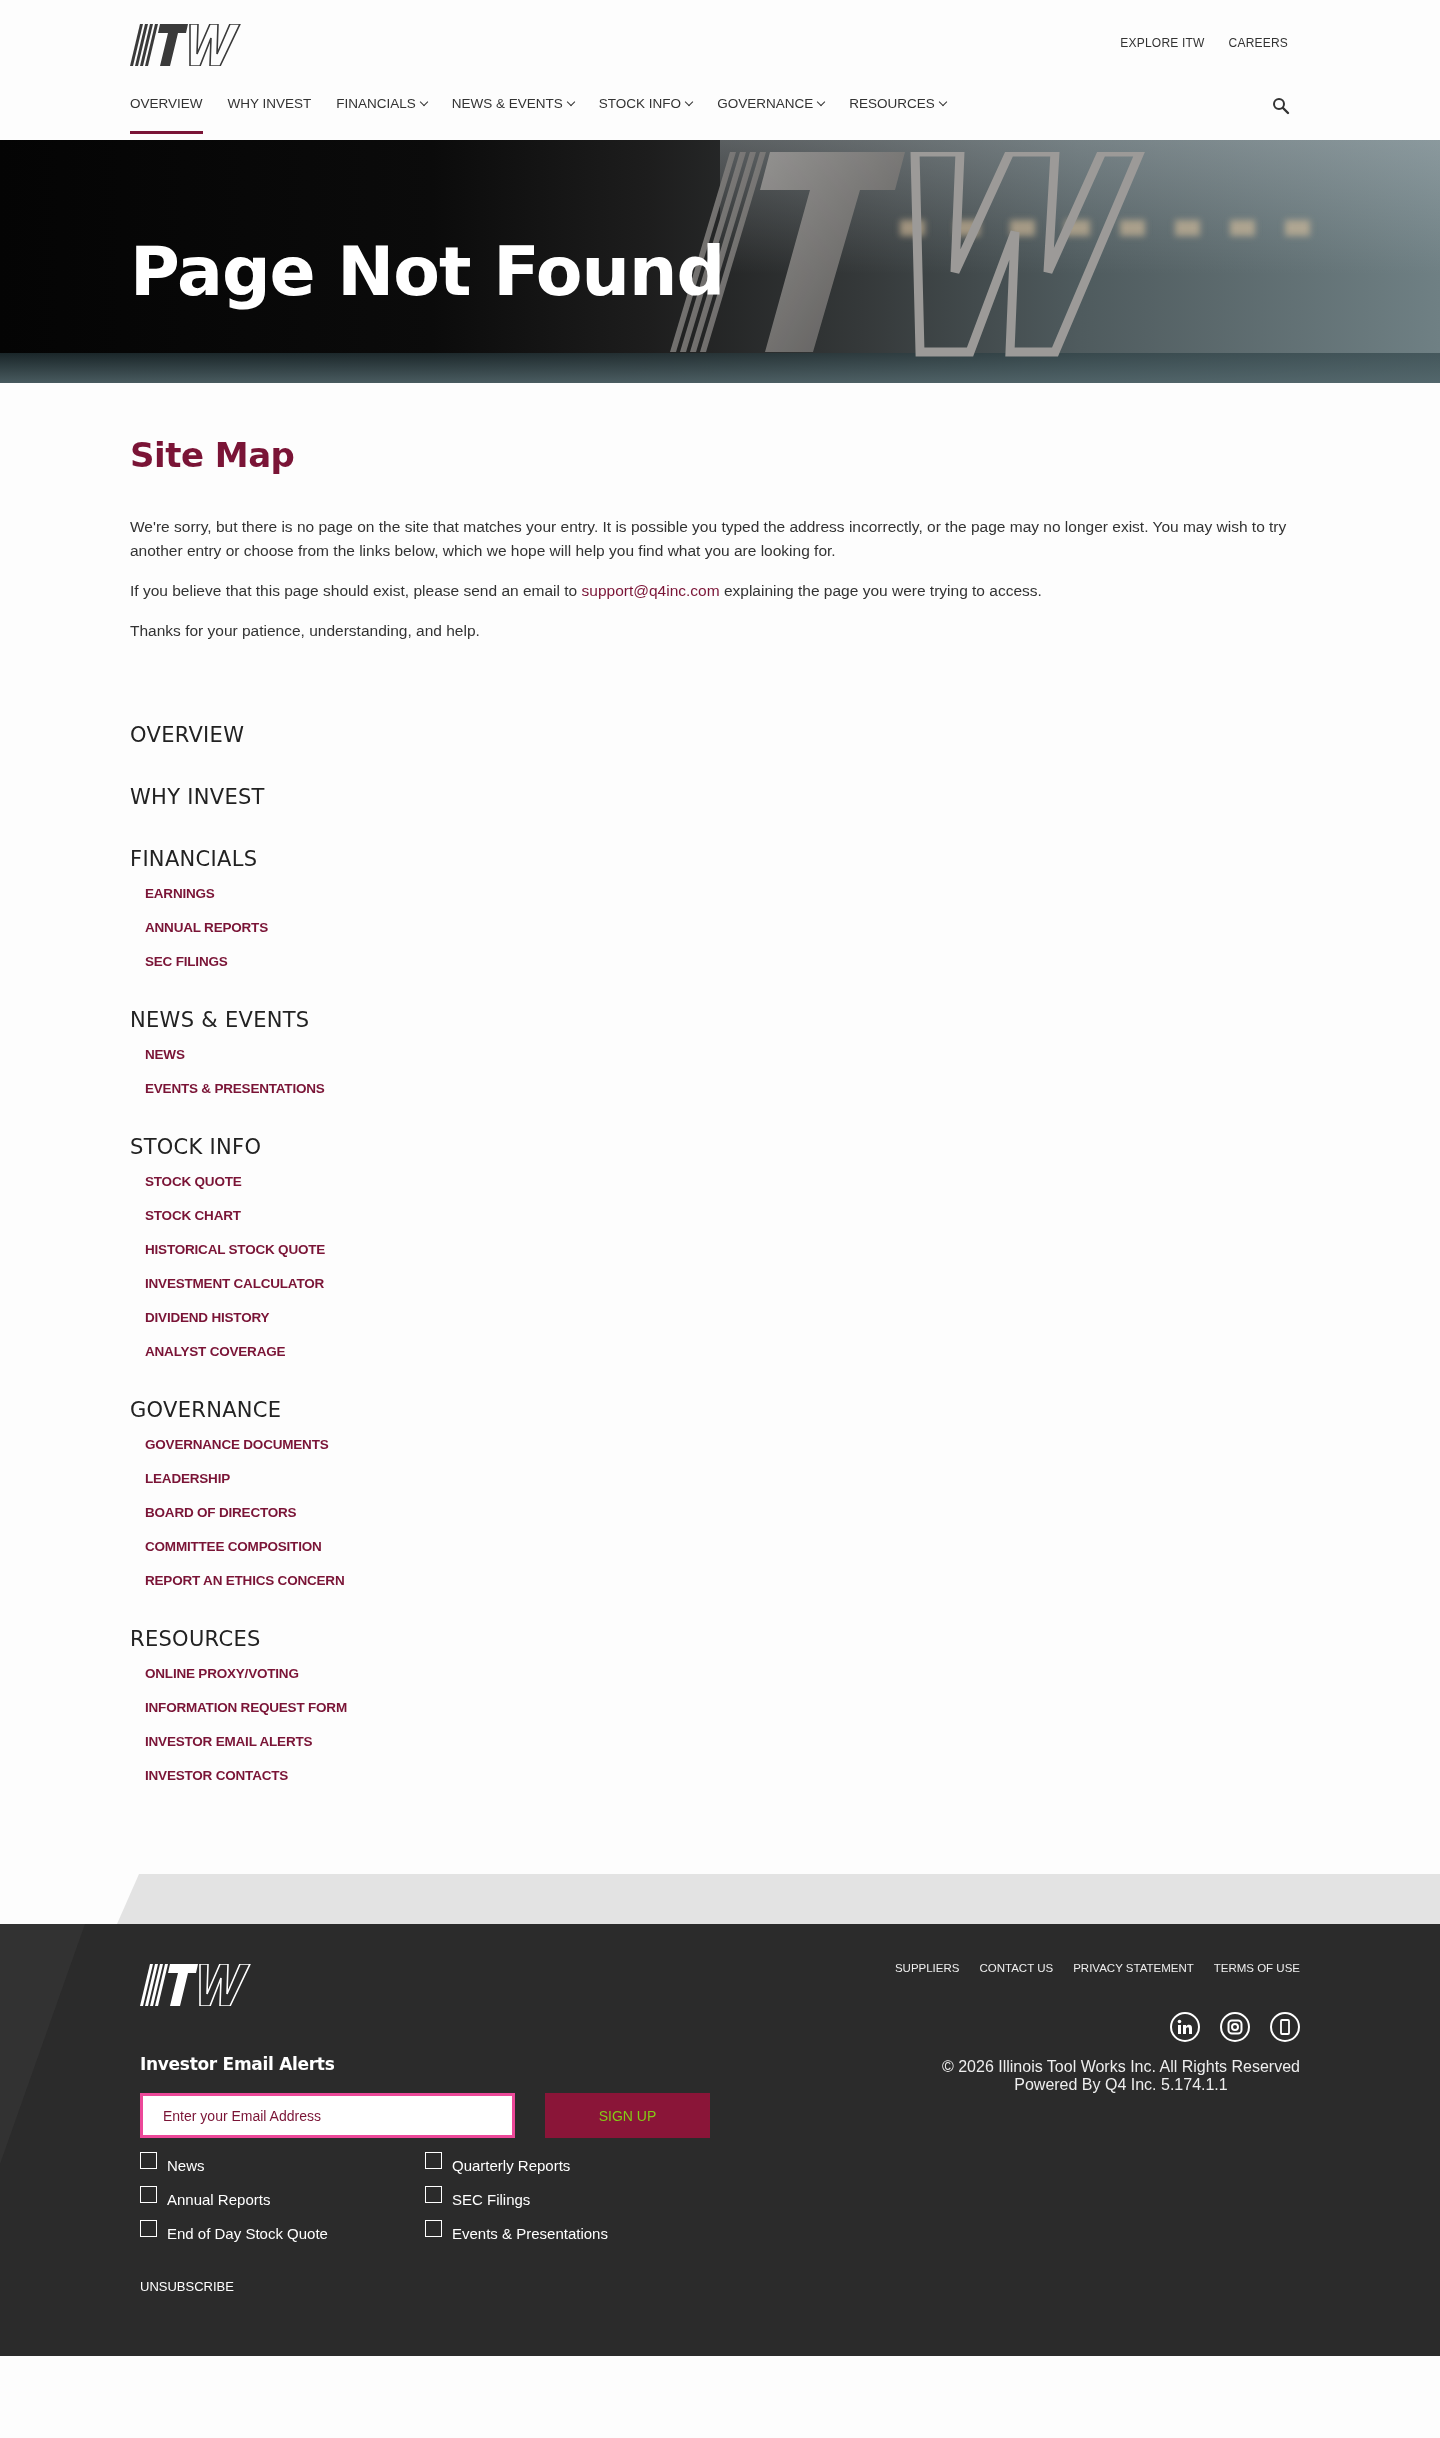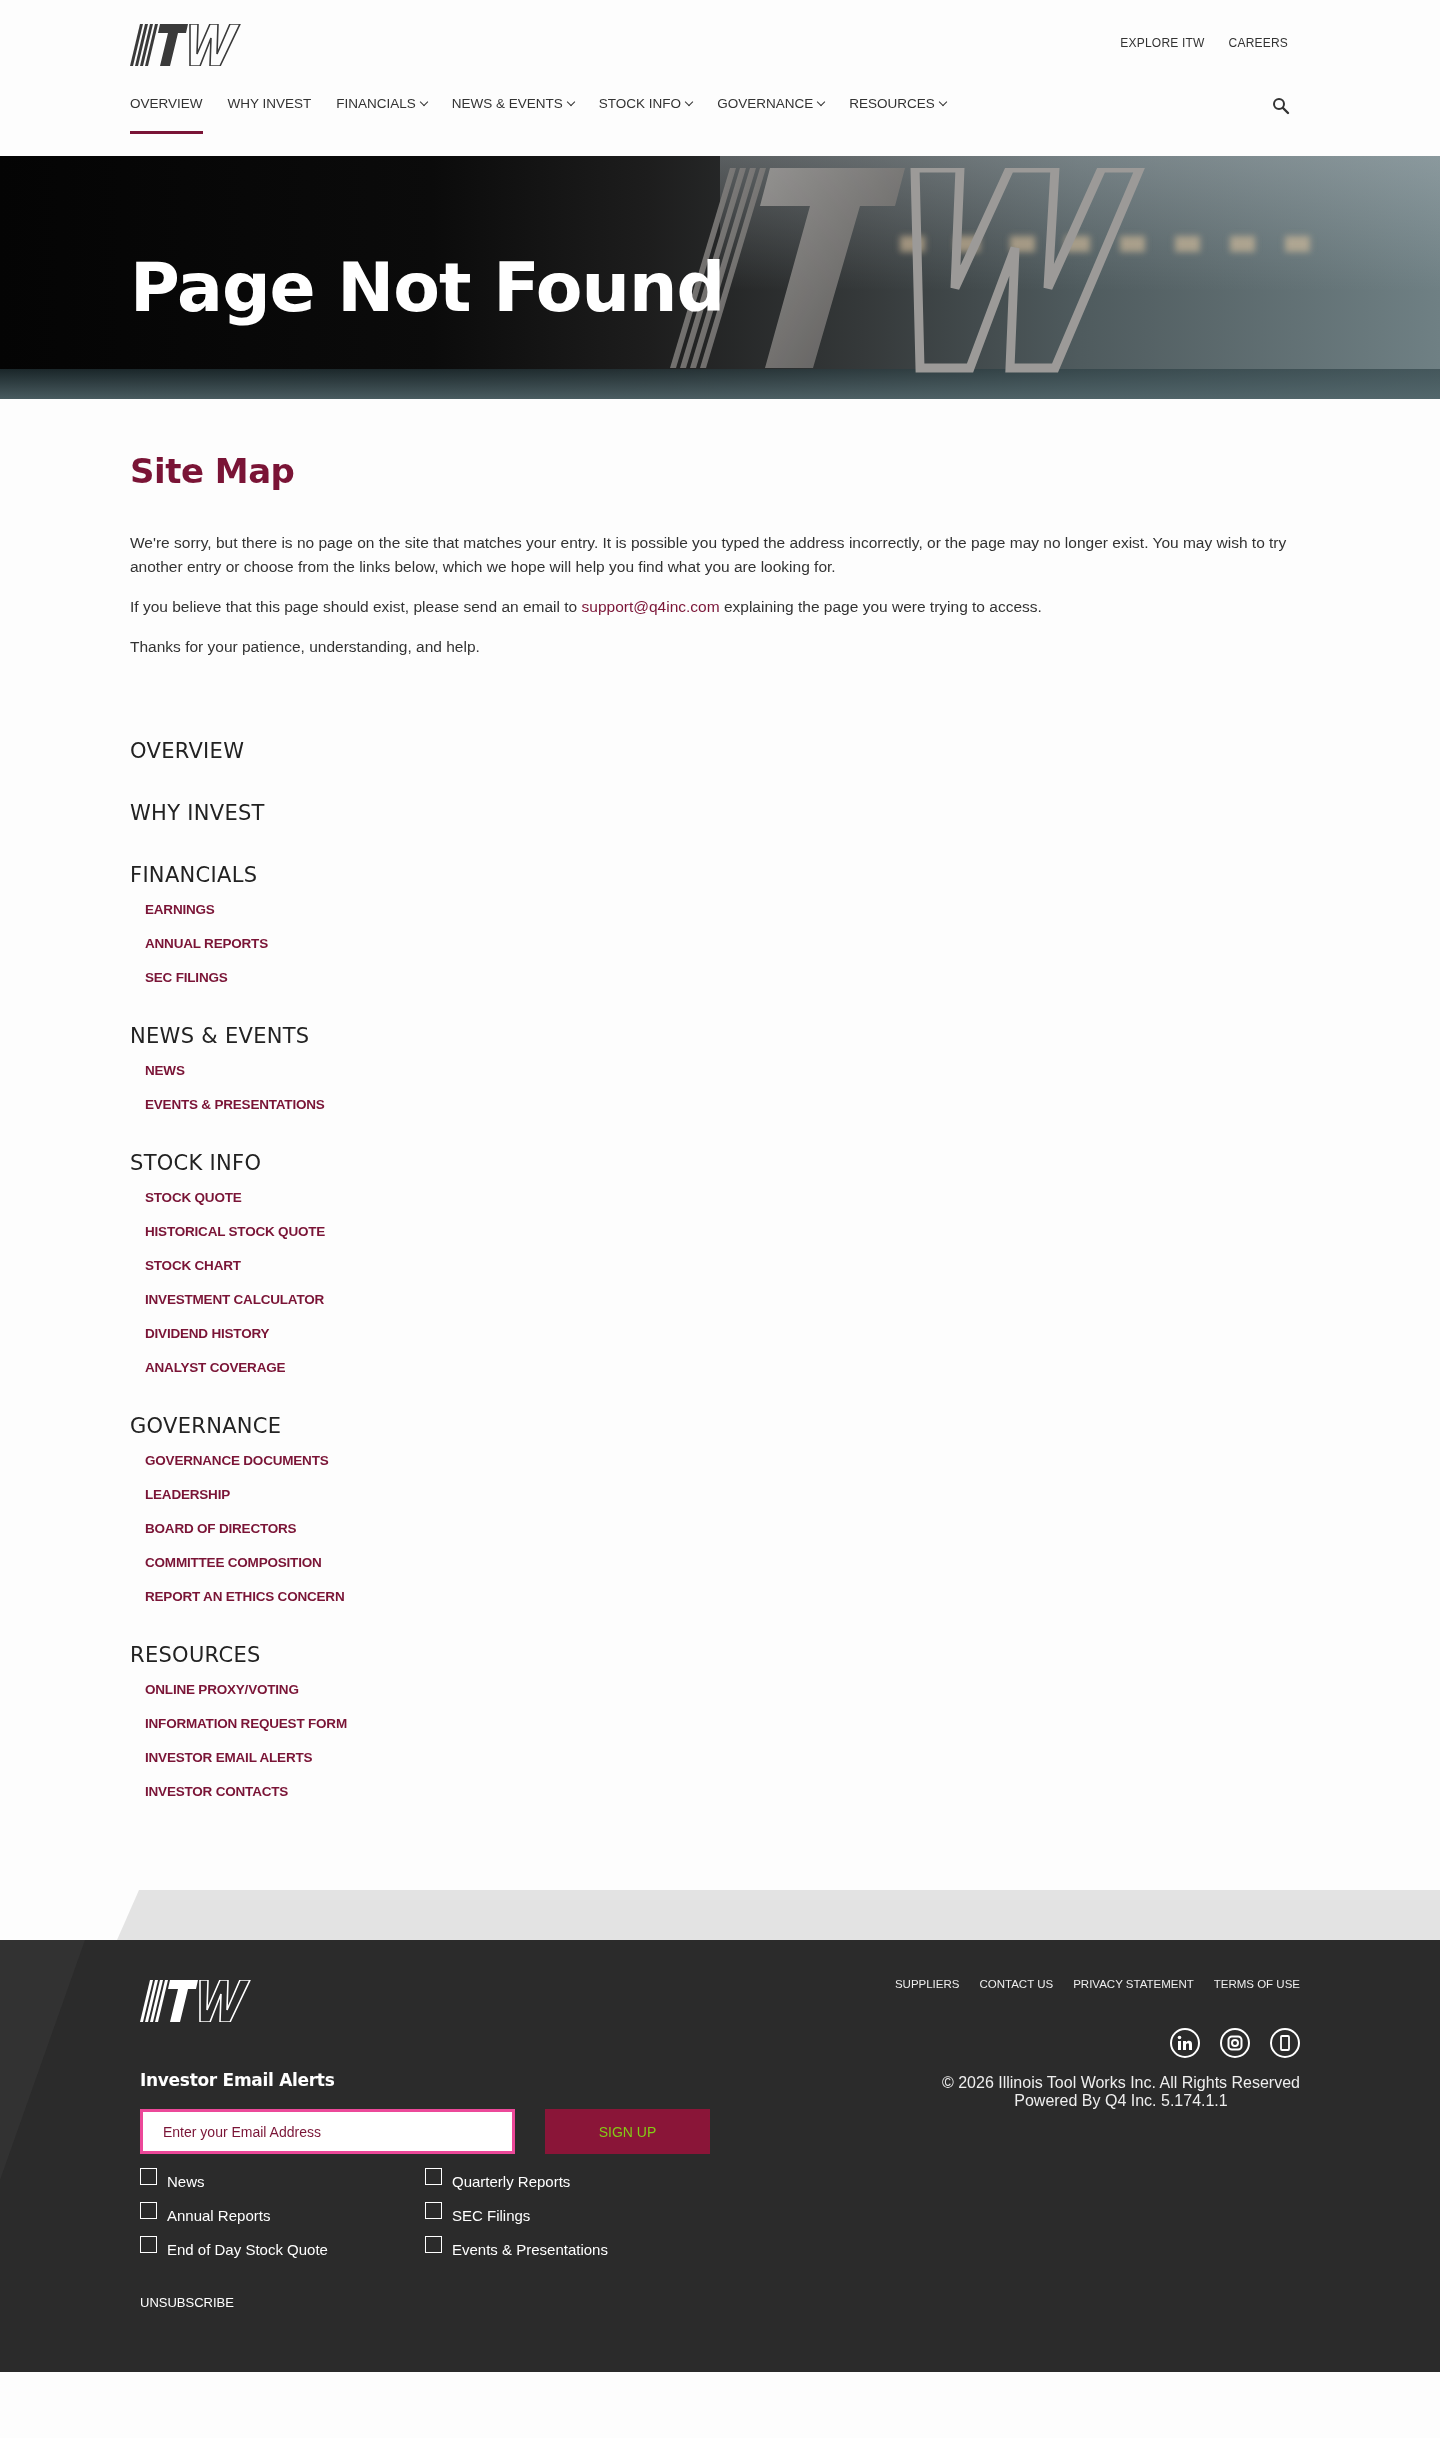--- a/index.html
+++ b/index.html
@@ -1,21 +1,21 @@
 <!DOCTYPE html>
 <html><head>
 <meta charset="utf-8">
 <style>
   * { box-sizing: border-box; margin: 0; padding: 0; }
   html, body { width: 1440px; background: #fdfdfd; }
   body { font-family: "DejaVu Sans", "Liberation Sans", sans-serif; color: #222; }
   .container { width: 1180px; margin: 0 auto; position: relative; }
 
   
-  .header { height: 156px; background: #fdfdfd; position: relative; }
+  .header { height: 140px; background: #fdfdfd; position: relative; }
   .logo { position: absolute; left: 0; top: 24px; width: 118px; height: 42px; }
   .top-links { position: absolute; right: 22px; top: 36px; display: flex; gap: 24px; }
   .top-links a { font-family: "Liberation Sans", sans-serif; font-size: 12px; color: #333; text-decoration: none; letter-spacing: 0.2px; }
   .main-nav { position: absolute; left: 0; top: 96px; display: flex; gap: 0; }
   .main-nav .nav-item { font-family: "Liberation Sans", sans-serif; font-size: 13.5px; color: #333; margin-right: 25px; position: relative; height: 38px; display: flex; align-items: flex-start; cursor: pointer; }
   .main-nav .nav-item.active::after { content: ""; position: absolute; left: 0; right: 0; bottom: 0; height: 3px; background: #7a1436; }
   .chev { display: inline-block; width: 6px; height: 6px; border-right: 1.6px solid #333; border-bottom: 1.6px solid #333; transform: rotate(45deg); margin-left: 5px; margin-top: 3px; }
   .search-btn { position: absolute; right: 20px; top: 97px; width: 18px; height: 18px; cursor: pointer; }
 
   
@@ -177,22 +177,22 @@
       <a href="#" class="sm-heading">NEWS &amp; EVENTS</a>
       <ul class="sm-links">
         <li><a href="#">NEWS</a></li>
         <li><a href="#">EVENTS &amp; PRESENTATIONS</a></li>
       </ul>
     </div>
     <div class="sm-section">
       <a href="#" class="sm-heading">STOCK INFO</a>
       <ul class="sm-links">
         <li><a href="#">STOCK QUOTE</a></li>
+        <li><a href="#">STOCK CHART</a></li>
         <li><a href="#">HISTORICAL STOCK QUOTE</a></li>
-        <li><a href="#">STOCK CHART</a></li>
         <li><a href="#">INVESTMENT CALCULATOR</a></li>
         <li><a href="#">DIVIDEND HISTORY</a></li>
         <li><a href="#">ANALYST COVERAGE</a></li>
       </ul>
     </div>
     <div class="sm-section">
       <a href="#" class="sm-heading">GOVERNANCE</a>
       <ul class="sm-links">
         <li><a href="#">GOVERNANCE DOCUMENTS</a></li>
         <li><a href="#">LEADERSHIP</a></li>

